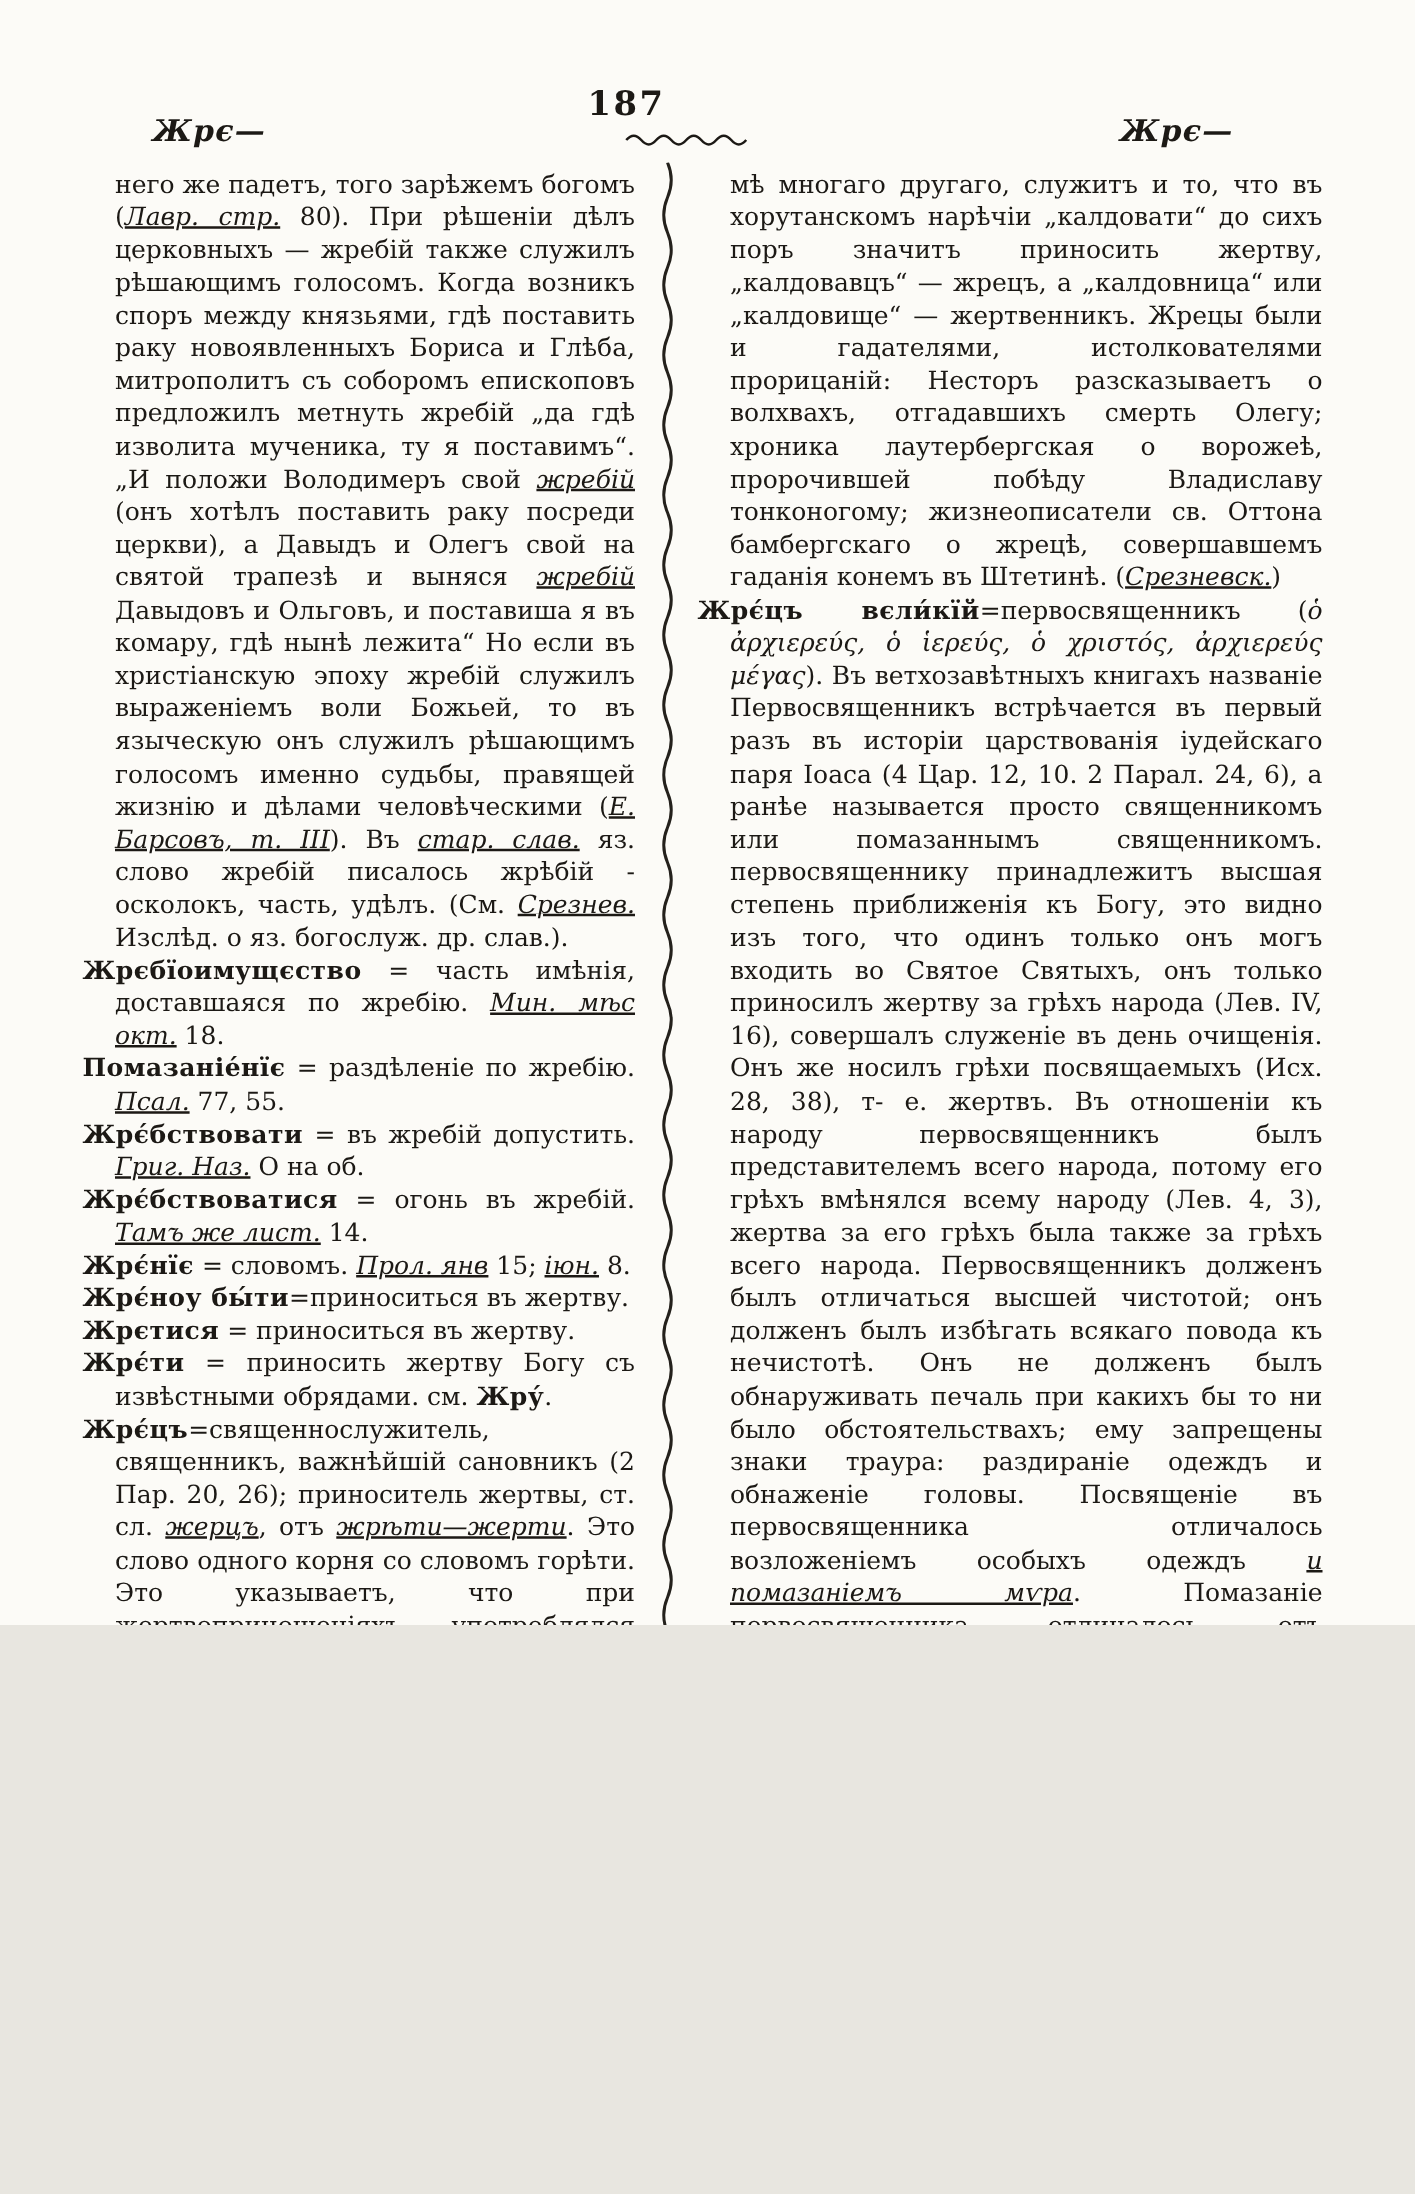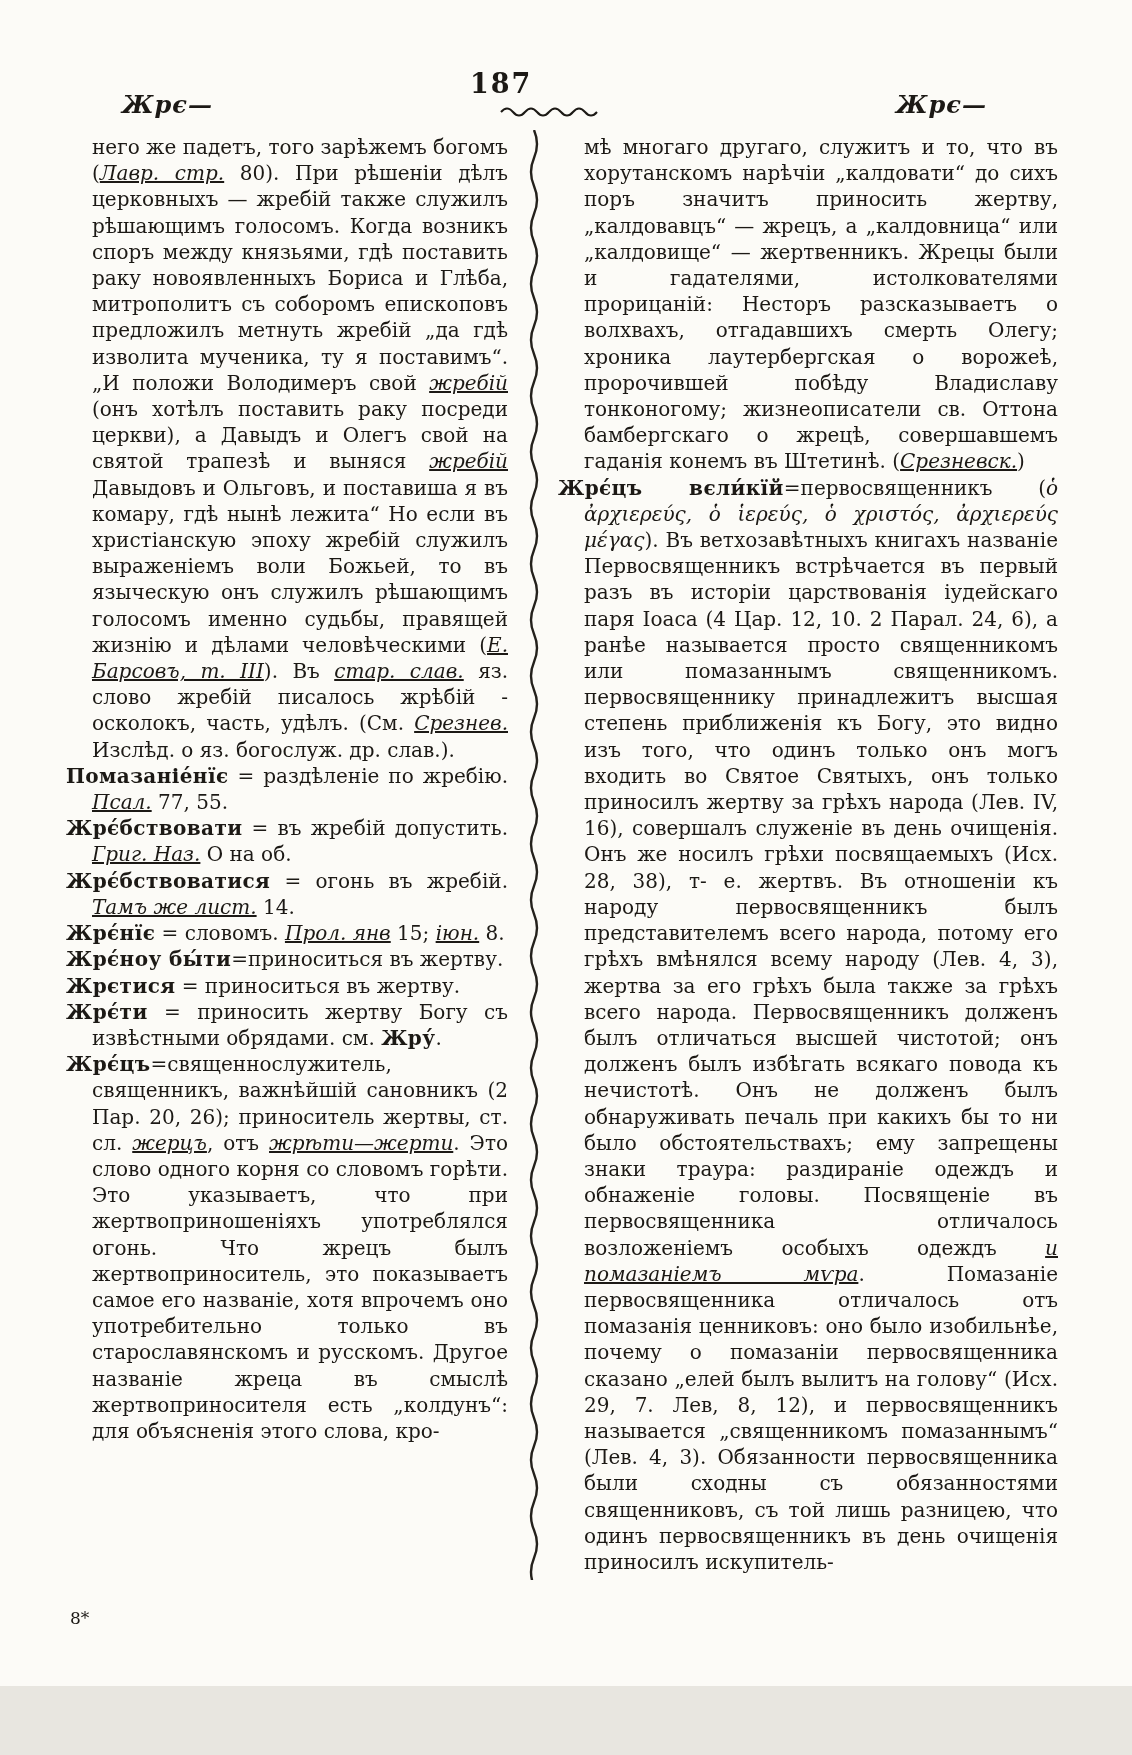--- a/index.html
+++ b/index.html
@@ -1,18 +1,18 @@
 <!DOCTYPE html>
 <html><head>
 <meta charset="utf-8">
 <style>
   html,body{margin:0;padding:0;background:#e8e6e0;}
   .page{
     position:relative;
-    width:1132px;height:1686px;
+    width:1132px;height:1300px;
     background:#fcfbf7;
     font-family:"DejaVu Serif","Liberation Serif",serif;
     color:#1c1915;
     overflow:hidden;
   }
   .running-head{
     position:absolute;top:90px;
     font-size:24px;font-weight:700;font-style:italic;
     letter-spacing:1px;
   }
@@ -56,20 +56,21 @@
   </svg>
 
   <div class="running-head rh-right">Жрє—</div>
 
   <svg class="divider" width="16" height="1450" viewBox="0 0 16 1450">
     <path id="divider-path" fill="none" stroke="#24211c" stroke-width="2.4" d="M8 0 q6 14 0 28 q-6 14 0 28 q6 14 0 28 q-6 14 0 28 q6 14 0 28 q-6 14 0 28 q6 14 0 28 q-6 14 0 28 q6 14 0 28 q-6 14 0 28 q6 14 0 28 q-6 14 0 28 q6 14 0 28 q-6 14 0 28 q6 14 0 28 q-6 14 0 28 q6 14 0 28 q-6 14 0 28 q6 14 0 28 q-6 14 0 28 q6 14 0 28 q-6 14 0 28 q6 14 0 28 q-6 14 0 28 q6 14 0 28 q-6 14 0 28 q6 14 0 28 q-6 14 0 28 q6 14 0 28 q-6 14 0 28 q6 14 0 28 q-6 14 0 28 q6 14 0 28 q-6 14 0 28 q6 14 0 28 q-6 14 0 28 q6 14 0 28 q-6 14 0 28 q6 14 0 28 q-6 14 0 28 q6 14 0 28 q-6 14 0 28 q6 14 0 28 q-6 14 0 28 q6 14 0 28 q-6 14 0 28 q6 14 0 28 q-6 14 0 28 q6 14 0 28 q-6 14 0 28 q6 14 0 28 q-6 14 0 28 "></path>
   </svg>
 
   <div class="col col-left" id="col-left">
       <p class="para"><span class="n">него же падетъ, того зарѣжемъ богомъ (</span><span class="i">Лавр. стр.</span><span class="n"> 80). При рѣшеніи дѣлъ церковныхъ — жребій также служилъ рѣшающимъ голосомъ. Когда возникъ споръ между князьями, гдѣ поставить раку новоявленныхъ Бориса и Глѣба, митрополитъ съ соборомъ епископовъ предложилъ метнуть жребій „да гдѣ изволита мученика, ту я поставимъ“. „И положи Володимеръ свой </span><span class="i">жребій</span><span class="n"> (онъ хотѣлъ поставить раку посреди церкви), а Давыдъ и Олегъ свой на святой трапезѣ и выняся </span><span class="i">жребій</span><span class="n"> Давыдовъ и Ольговъ, и поставиша я въ комару, гдѣ нынѣ лежита“ Но если въ христіанскую эпоху жребій служилъ выраженіемъ воли Божьей, то въ языческую онъ служилъ рѣшающимъ голосомъ именно судьбы, правящей жизнію и дѣлами человѣческими (</span><span class="i">Е. Барсовъ, т. III</span><span class="n">). Въ </span><span class="i">стар. слав.</span><span class="n"> яз. слово жребій писалось жрѣбій - осколокъ, часть, удѣлъ. (См. </span><span class="i">Срезнев.</span><span class="n"> Изслѣд. о яз. богослуж. др. слав.).</span></p>
+      <p class="entry"><span class="hw">Жрєбїоимущєство</span><span class="n"> = часть имѣнія, доставшаяся по жребію. </span><span class="i">Мин. мѣс окт.</span><span class="n"> 18.</span></p>
       <p class="entry"><span class="hw">Помазаніе́нїє</span><span class="n"> = раздѣленіе по жребію. </span><span class="i">Псал.</span><span class="n"> 77, 55.</span></p>
       <p class="entry"><span class="hw">Жрє́бствовати</span><span class="n"> = въ жребій допустить. </span><span class="i">Григ. Наз.</span><span class="n"> О на об.</span></p>
       <p class="entry"><span class="hw">Жрє́бствоватися</span><span class="n"> = огонь въ жребій. </span><span class="i">Тамъ же лист.</span><span class="n"> 14.</span></p>
       <p class="entry"><span class="hw">Жрє́нїє</span><span class="n"> = словомъ. </span><span class="i">Прол. янв</span><span class="n"> 15; </span><span class="i">іюн.</span><span class="n"> 8.</span></p>
       <p class="entry"><span class="hw">Жрє́ноу бы́ти</span><span class="n">=приноситься въ жертву.</span></p>
       <p class="entry"><span class="hw">Жрєтися</span><span class="n"> = приноситься въ жертву.</span></p>
       <p class="entry"><span class="hw">Жрє́ти</span><span class="n"> = приносить жертву Богу съ извѣстными обрядами. см. </span><span class="hw">Жру́</span><span class="n">.</span></p>
       <p class="entry"><span class="hw">Жрє́цъ</span><span class="n">=священнослужитель, священникъ, важнѣйшій сановникъ (2 Пар. 20, 26); приноситель жертвы, ст. сл. </span><span class="i">жерцъ</span><span class="n">, отъ </span><span class="i">жрѣти—жерти</span><span class="n">. Это слово одного корня со словомъ горѣти. Это указываетъ, что при жертвоприношеніяхъ употреблялся огонь. Что жрецъ былъ жертвоприноситель, это показываетъ самое его названіе, хотя впрочемъ оно употребительно только въ старославянскомъ и русскомъ. Другое названіе жреца въ смыслѣ жертвоприносителя есть „колдунъ“: для объясненія этого слова, кро-</span></p>
     </div>
   <div class="col col-right" id="col-right">

